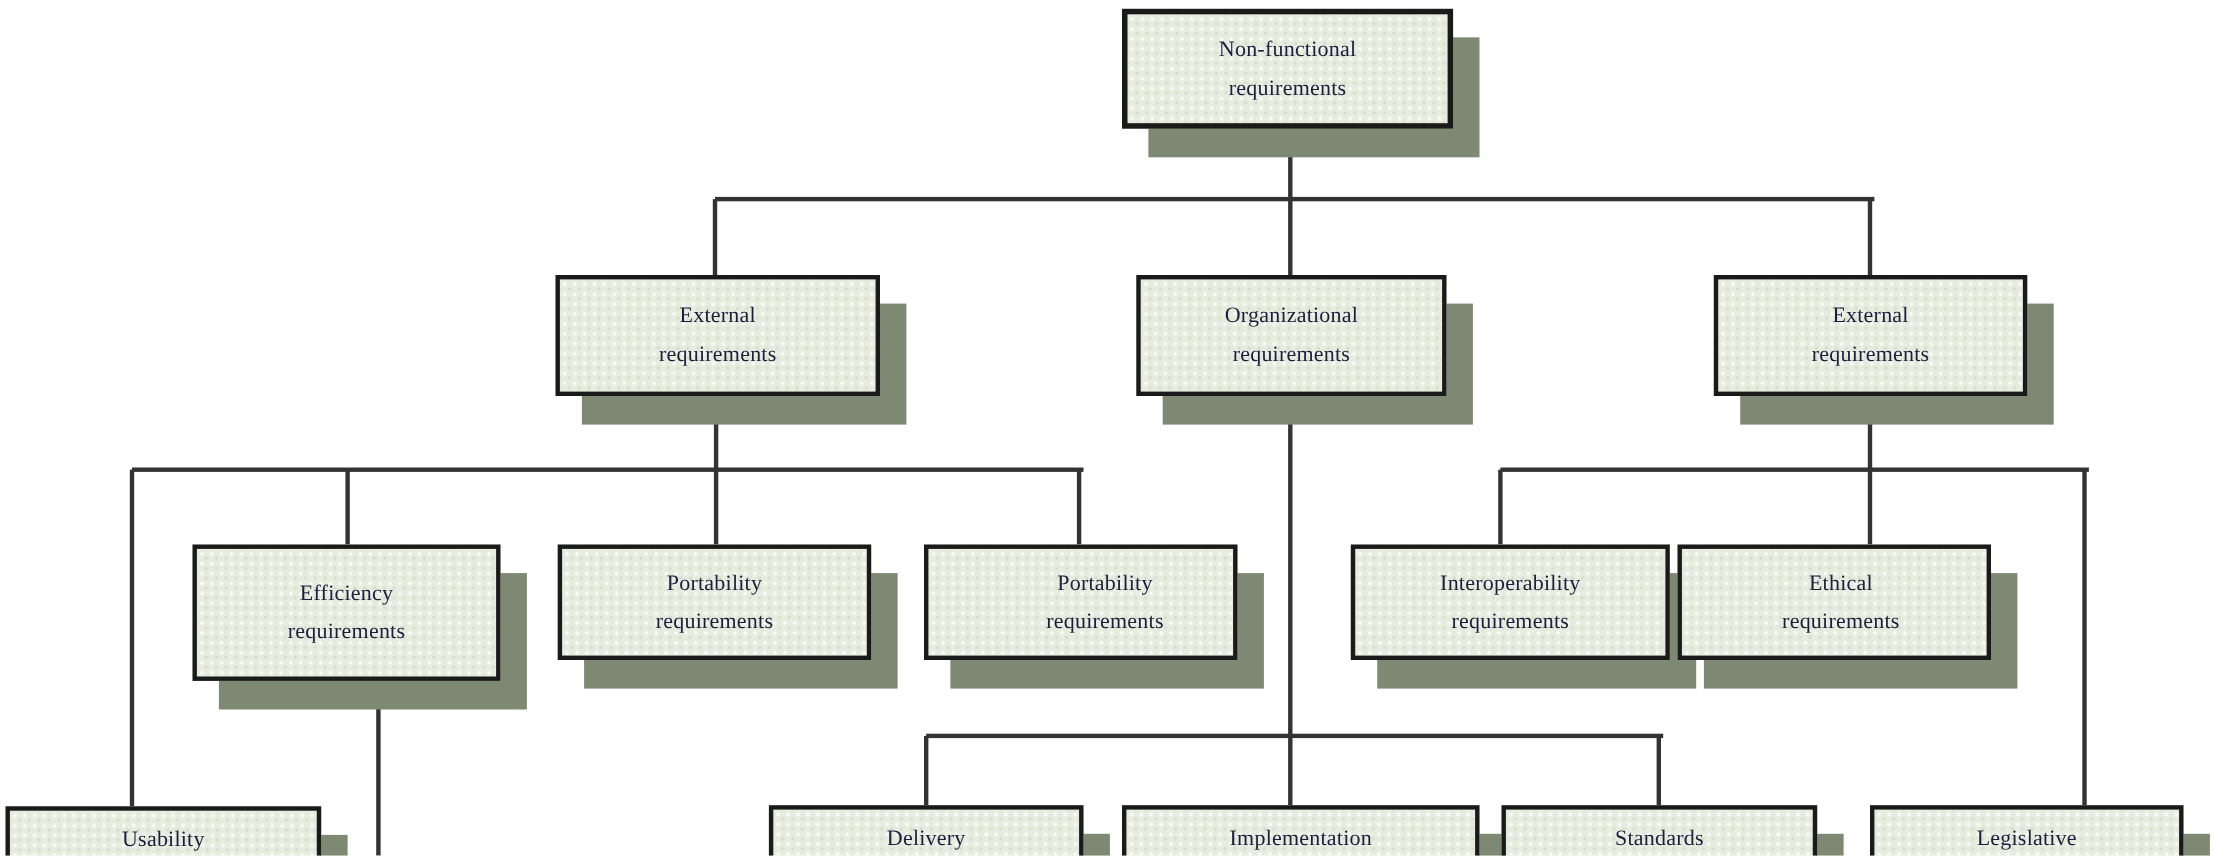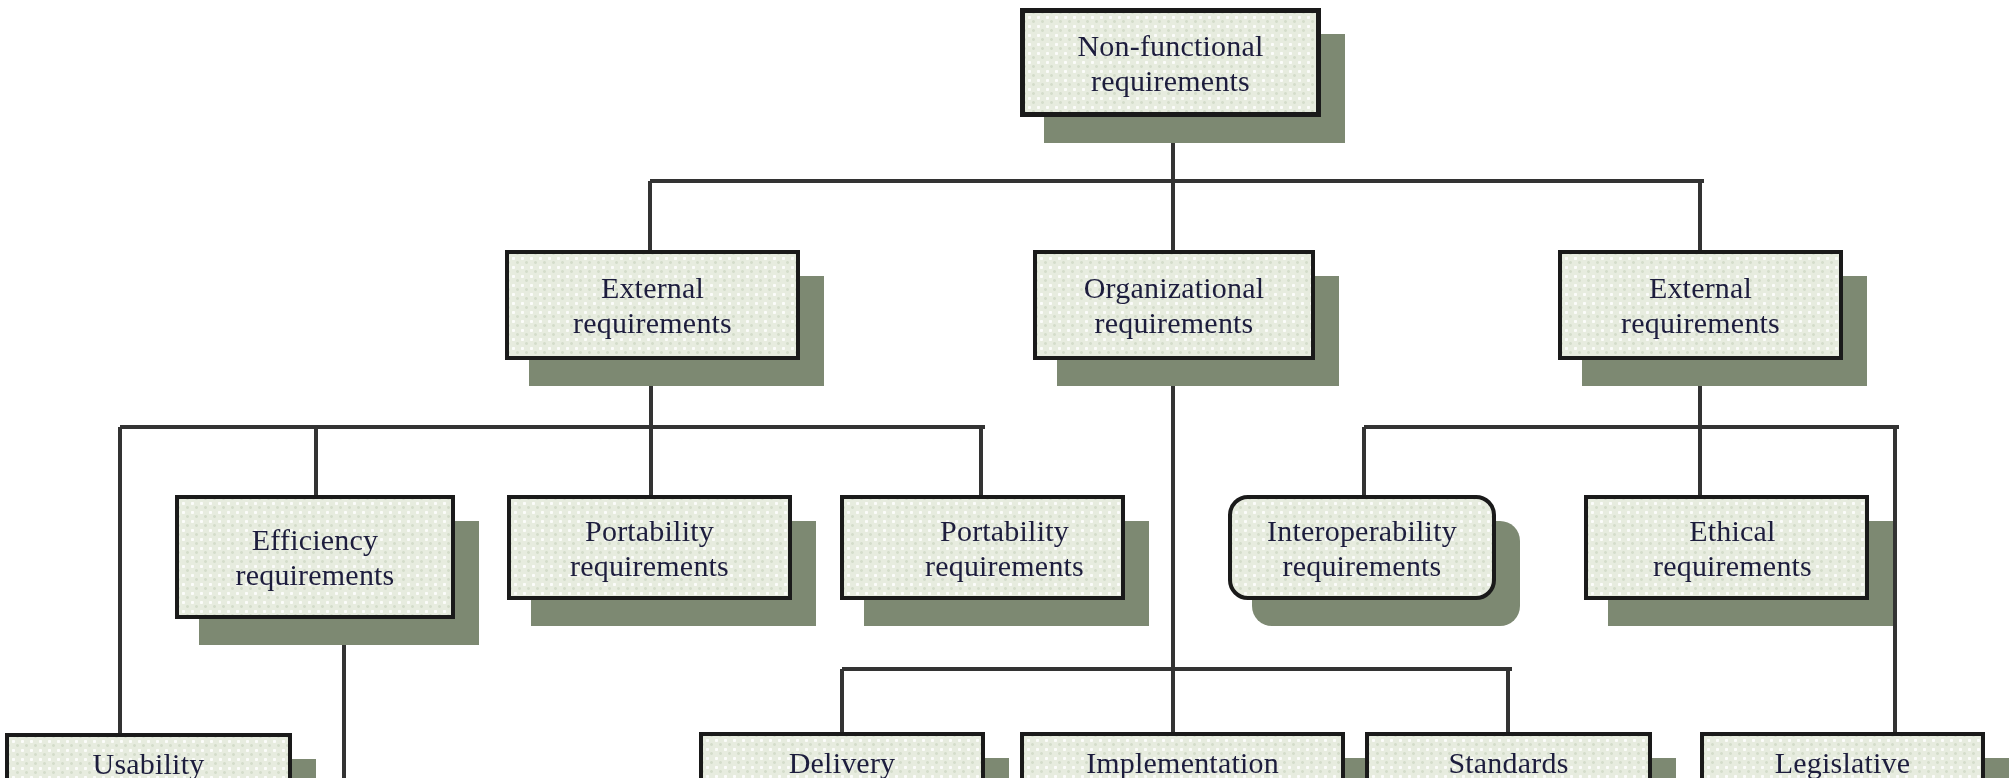--- a/index.html
+++ b/index.html
@@ -23,21 +23,21 @@
     box-shadow:24px 26px 0 0 #7d8972;
     display:flex;
     align-items:center;
     justify-content:center;
     text-align:center;
   }
   .node.toprow{border-width:5px;}
   .node.cut{align-items:flex-start;padding-top:9px;}
   .node .lbl{
     white-space:pre-line;
-    font-size:30px;
+    font-size:20px;
     line-height:35px;
     color:#1d1d3d;
     letter-spacing:0.2px;
   }
   .cline{position:absolute;background:#333333;}
 </style>
 </head>
 <body>
 
 <div id="canvas" style="background: rgb(255, 255, 255);">
@@ -92,26 +92,26 @@
   <div class="node" style="left: 507px; top: 495px; width: 285px; height: 105px; border-color: rgb(26, 26, 26); background-color: rgb(231, 236, 223); box-shadow: rgb(125, 137, 114) 24px 26px 0px 0px;">
     <span class="lbl" style="color: rgb(29, 29, 61);">Portability
 requirements</span>
   </div>
 
   <div class="node" style="left: 840px; top: 495px; width: 285px; height: 105px; border-color: rgb(26, 26, 26); background-color: rgb(231, 236, 223); box-shadow: rgb(125, 137, 114) 24px 26px 0px 0px;">
     <span class="lbl" style="color: rgb(29, 29, 61); margin-left: 44px;">Portability
 requirements</span>
   </div>
 
-  <div class="node" style="left: 1228px; top: 495px; width: 268px; height: 105px; border-color: rgb(26, 26, 26); background-color: rgb(231, 236, 223); box-shadow: rgb(125, 137, 114) 24px 26px 0px 0px; border-radius: 20px;">
+  <div class="node" style="left: 1228px; top: 495px; width: 290px; height: 105px; border-color: rgb(26, 26, 26); background-color: rgb(231, 236, 223); box-shadow: rgb(125, 137, 114) 24px 26px 0px 0px;">
     <span class="lbl" style="color: rgb(29, 29, 61);">Interoperability
 requirements</span>
   </div>
 
-  <div class="node" style="left: 1584px; top: 495px; width: 285px; height: 105px; border-color: rgb(26, 26, 26); background-color: rgb(231, 236, 223); box-shadow: rgb(125, 137, 114) 24px 26px 0px 0px; padding-left: 12px;">
+  <div class="node" style="left: 1525px; top: 495px; width: 285px; height: 105px; border-color: rgb(26, 26, 26); background-color: rgb(231, 236, 223); box-shadow: rgb(125, 137, 114) 24px 26px 0px 0px; padding-left: 12px;">
     <span class="lbl" style="color: rgb(29, 29, 61);">Ethical
 requirements</span>
   </div>
 
   <div class="node cut" style="left: 5px; top: 733px; width: 287px; height: 110px; border-color: rgb(26, 26, 26); background-color: rgb(231, 236, 223); box-shadow: rgb(125, 137, 114) 24px 26px 0px 0px;">
     <span class="lbl" style="color: rgb(29, 29, 61);">Usability</span>
   </div>
 
   <div class="node cut" style="left: 699px; top: 732px; width: 286px; height: 110px; border-color: rgb(26, 26, 26); background-color: rgb(231, 236, 223); box-shadow: rgb(125, 137, 114) 24px 26px 0px 0px;">
     <span class="lbl" style="color: rgb(29, 29, 61);">Delivery</span>

